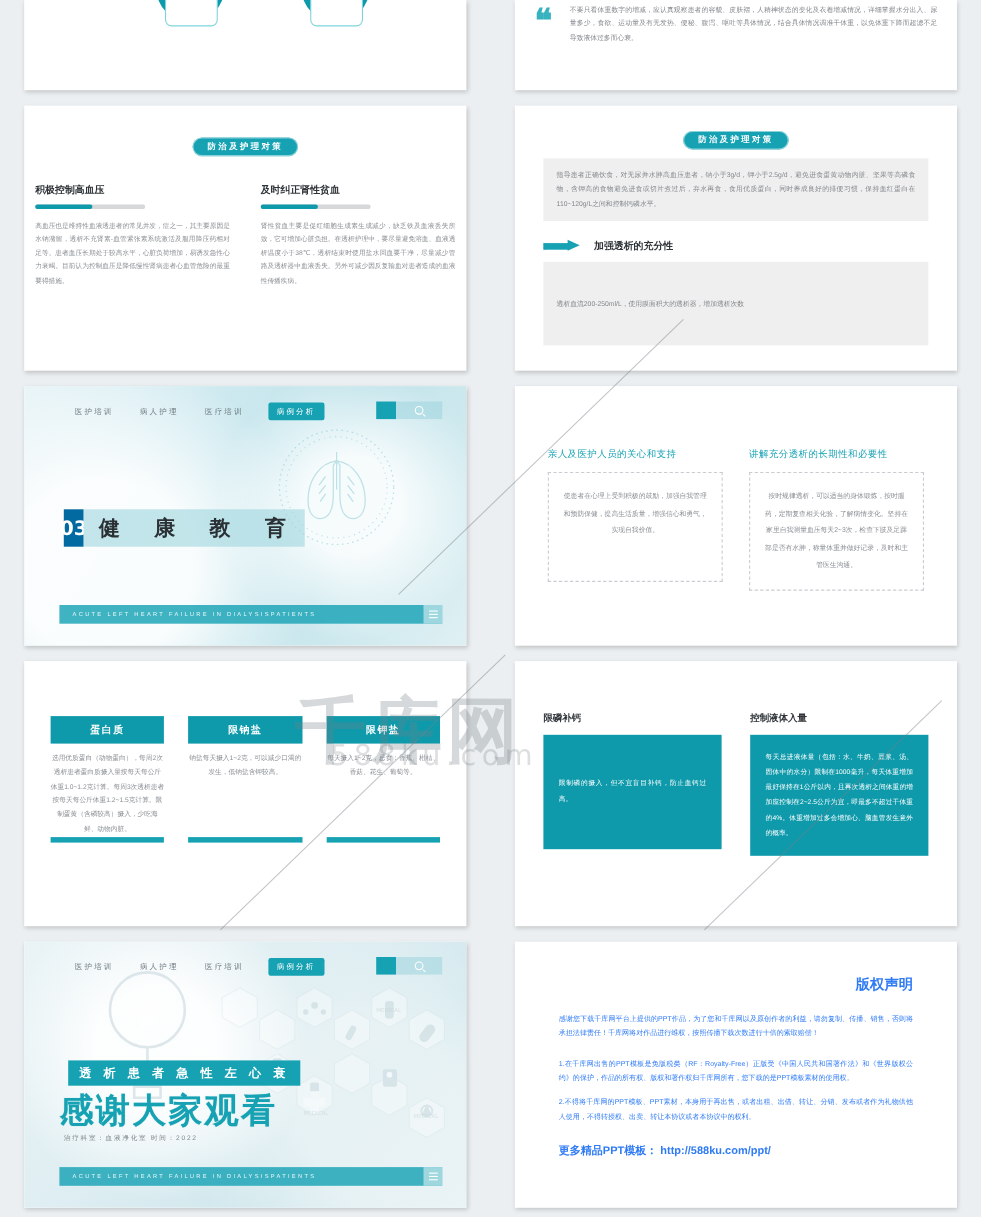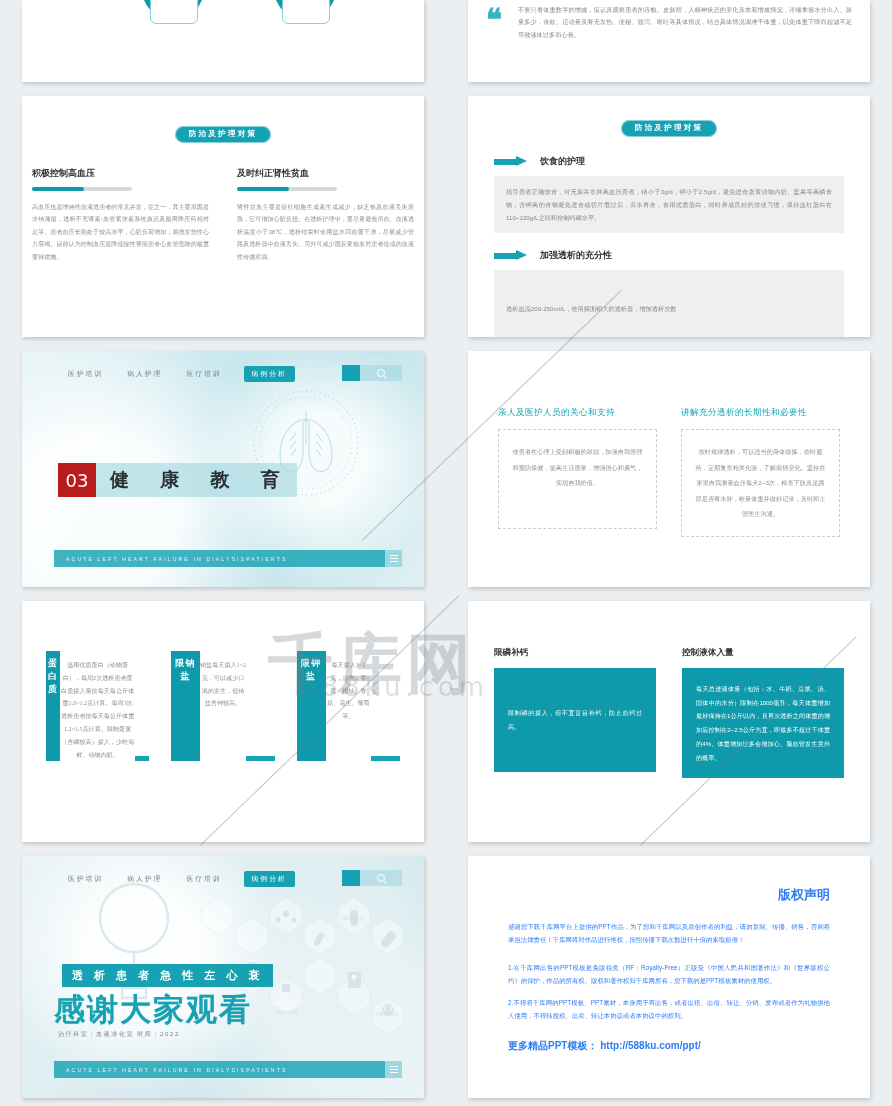--- a/index.html
+++ b/index.html
@@ -122,22 +122,22 @@
   .topnav .sq{width:18px;height:16px;background:#17a2b4;}
   .topnav .field{
     width:42px;height:16px;background:rgba(156,212,222,.55);
     display:flex;align-items:center;justify-content:center;
   }
   .mag{width:6px;height:6px;border:1.1px solid #ffffff;border-radius:50%;position:relative;}
   .mag:after{content:"";position:absolute;right:-3px;bottom:-2px;width:3px;height:1.1px;background:#fff;transform:rotate(45deg);}
 
   .bignum{
     display:inline-flex;align-items:center;justify-content:center;
-    width:38px;height:34px;background:#b91c1c;color:#fff;
-    font-size:18px;font-weight:normal;letter-spacing:0;
+    width:18px;height:34px;background:#0369a1;color:#fff;
+    font-size:18px;font-weight:bold;letter-spacing:0;
     font-family:"DejaVu Sans",sans-serif;
   }
   .bigtitle{
     display:inline-flex;align-items:center;
     height:34px;background:rgba(160,214,222,.62);
     color:#2a3034;font-size:19px;font-weight:bold;letter-spacing:13px;
     padding:0 4px 0 14px;
   }
   .titlerow{position:absolute;left:36px;top:112px;display:flex;align-items:center;}
 
@@ -185,21 +185,21 @@
   .cardrow{display:flex;gap:22px;padding:0 24px;margin-top:50px;}
   .card{flex:1;display:flex;flex-direction:column;align-items:center;}
   .card .cap{
     width:100%;background:#0e9aab;color:#fff;text-align:center;
     font-size:9px;font-weight:bold;letter-spacing:1.4px;padding:6px 0;
   }
   .card p{
     margin:8px 0 0 0;color:#8a8f94;font-size:6.1px;line-height:2.1;text-align:center;
   }
   .card .under{width:100%;height:5px;background:#17a2b4;margin-top:auto;}
-  .cardbodywrap{display:flex;flex-direction:row;flex:1;width:100%;font-family:Liberation Serif, serif;}
+  .cardbodywrap{display:flex;flex-direction:column;flex:1;width:100%;}
 
   
   .tealrow{display:flex;gap:26px;padding:0 26px;margin-top:46px;}
   .tealcol{flex:1;}
   .tealcol h4{margin:0 0 9px 0;color:#2f3439;font-size:8.6px;font-weight:bold;}
   .tealbox{
     background:#0e9aab;color:#ffffff;font-size:6.1px;line-height:2.25;
     padding:14px 14px;min-height:104px;box-sizing:border-box;text-align:justify;
   }
   .tealbox.center{display:flex;align-items:center;}
@@ -281,28 +281,20 @@
       </div>
     </div>
   </div>
 
   <div class="cell">
     <div class="slide">
       <div class="pill-row" style="margin-top:20px;">
         <span class="pill">防治及护理对策</span>
       </div>
 
-      <div class="arrow-item" style="margin-top:18px;">
-        <span class="arrow">
-          <i class="tick"></i>
-            <i class="tail"></i>
-            <i class="head"></i>
-        </span>
-        <h4>饮食的护理</h4>
-      </div>
       <div class="grayblock">指导患者正确饮食，对无尿并水肿高血压患者，钠小于3g/d，钾小于2.5g/d，避免进食蛋黄动物内脏、坚果等高磷食物，含钾高的食物避免进食或切片煮过后，弃水再食，食用优质蛋白，同时养成良好的排便习惯，保持血红蛋白在110~120g/L之间和控制钙磷水平。</div>
 
       <div class="arrow-item" style="margin-top:16px;">
         <span class="arrow">
           <i class="tick"></i>
             <i class="tail"></i>
             <i class="head"></i>
         </span>
         <h4>加强透析的充分性</h4>
       </div>

